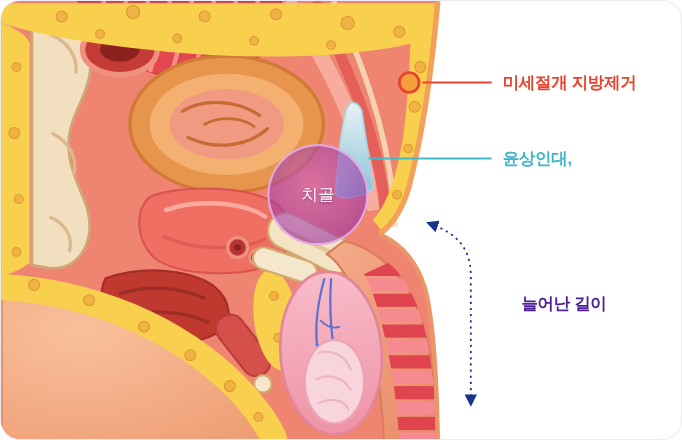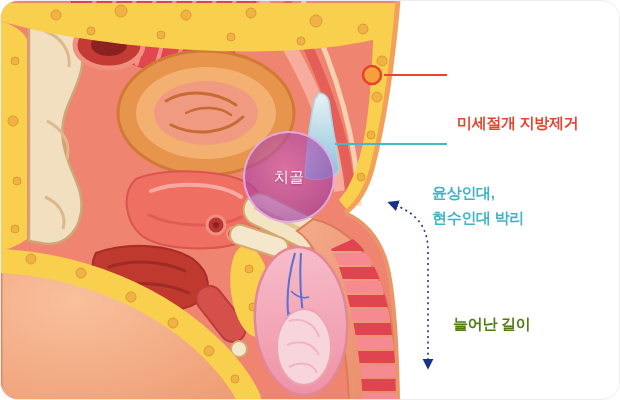--- a/index.html
+++ b/index.html
@@ -10,24 +10,24 @@
   }
   .card svg{position:absolute;left:0;top:0;}
   .pubic-circle{
     position:absolute;left:242px;top:130px;width:92px;height:92px;border-radius:50%;
     background:radial-gradient(circle at 45% 40%, rgba(198,94,202,.52), rgba(146,44,152,.68));
     border:2px solid rgba(236,186,240,.8);
     display:flex;align-items:center;justify-content:center;
     color:#fff;font-size:15px;font-weight:400;text-shadow:0 1px 2px rgba(90,20,95,.5);
     box-sizing:border-box;
   }
-  .lbl{position:absolute;font-size:15px;font-weight:700;letter-spacing:-0.3px;white-space:nowrap;margin-top:48px;}
+  .lbl{position:absolute;font-size:15px;font-weight:700;letter-spacing:-0.3px;white-space:nowrap;}
   .lbl-fat{left:456px;top:65px;color:#e8432e;}
-  .lbl-lig{left:431px;top:131px;color:#3fb4c6;line-height:25px;}
-  .lbl-len{left:452px;top:266px;color:#4d7c0f;text-align:center;}
+  .lbl-lig{left:456px;top:131px;color:#3fb4c6;line-height:25px;}
+  .lbl-len{left:473px;top:266px;color:#4c1d95;text-align:center;}
 </style>
 </head>
 <body>
 
 <div class="card">
 
   <svg width="620" height="400" viewBox="0 0 620 400">
     <defs>
       <linearGradient id="tealGrad" x1="0" y1="0" x2="0" y2="1">
         <stop offset="0" stop-color="#eaf7fb"></stop>
@@ -195,20 +195,19 @@
   <div class="pubic-circle">
     <span>치골</span>
   </div>
 
   <div class="lbl lbl-fat">
     <span>미세절개 지방제거</span>
   </div>
 
   <div class="lbl lbl-lig">
     <div>윤상인대,</div>
-    <div>현수인대 박리</div>
   </div>
 
   <div class="lbl lbl-len">
     <span>늘어난 길이</span>
   </div>
 
 </div>
 
 </body></html>

